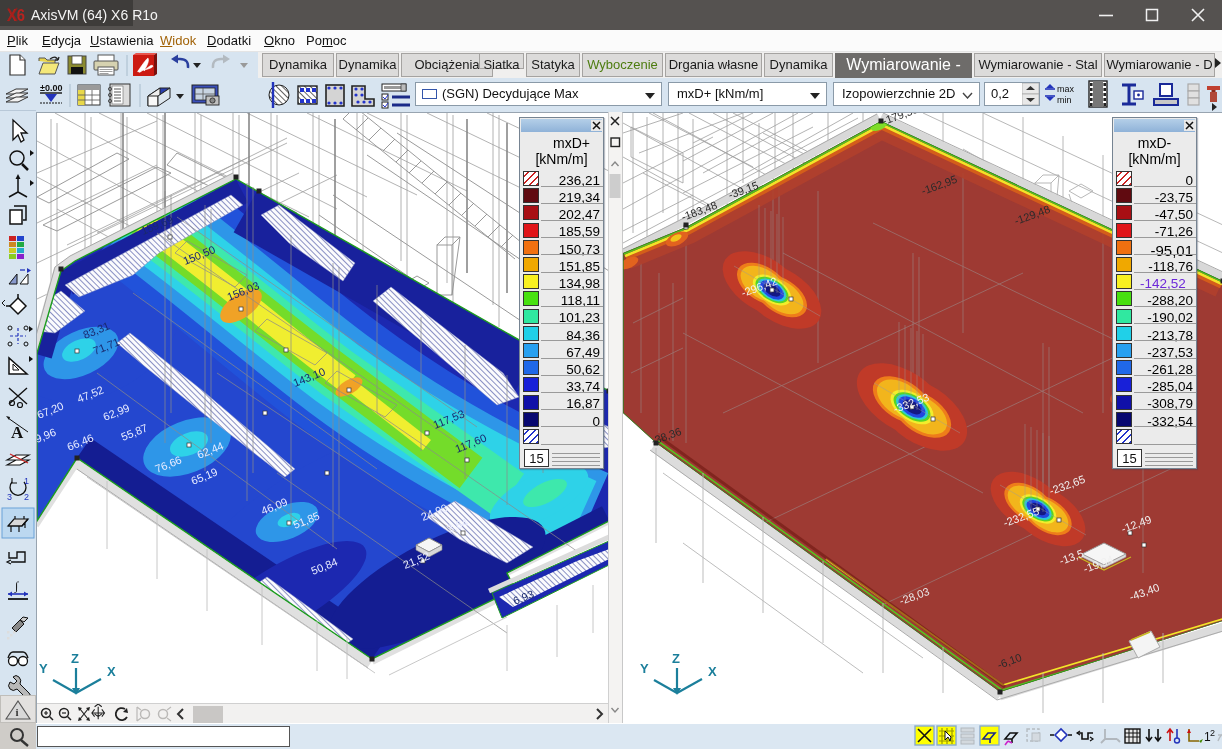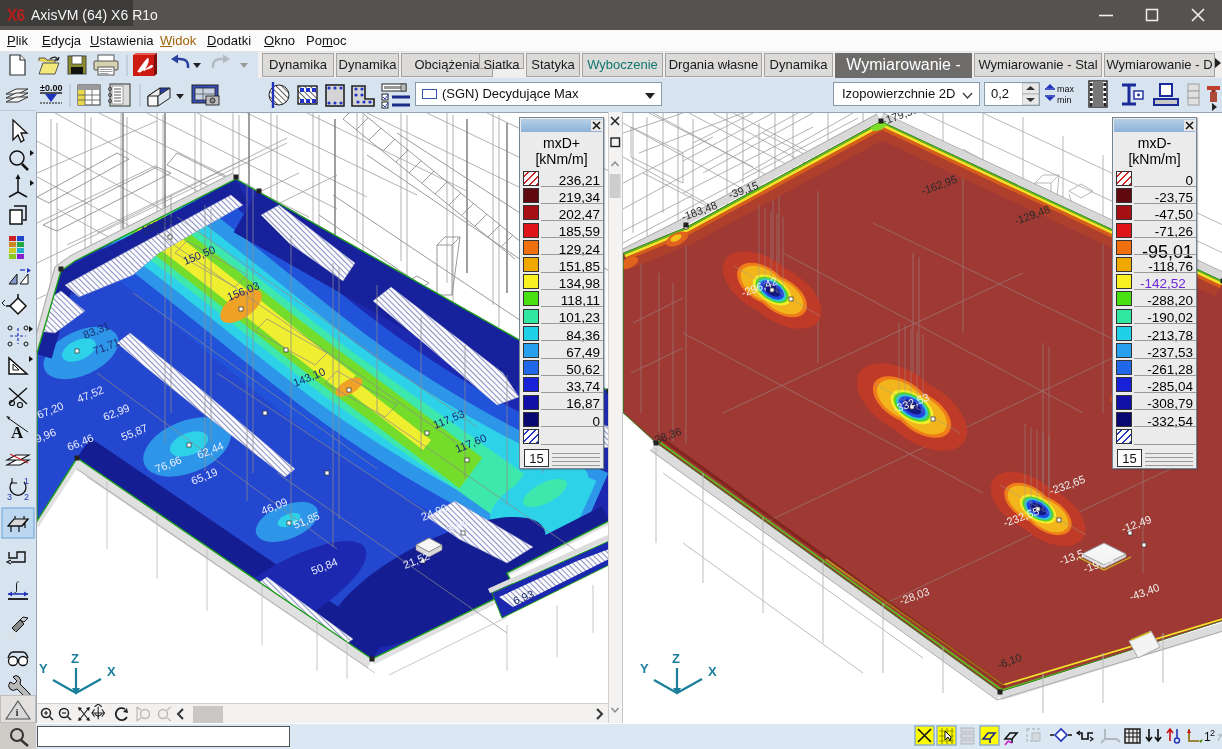--- a/index.html
+++ b/index.html
@@ -68,21 +68,21 @@
   <path d="M213 16 q-1 -9 8 -9 l4 0" fill="none" stroke="#888" stroke-width="2.4"></path>
   <path d="M223 2.5 l7 4.5 -7 4.5 z" fill="#888"></path>
  </g>
  <path d="M240 11 l8 0 -4 5 z" fill="#999"></path>
 </svg>
     <div class="abs" style="left:262px;top:53px;width:72px;height:24px;background:#dcdbda;border:1px solid #a5a3a1;color:#1a1a1a;font-size:13px;text-align:center;line-height:22px;">Dynamika</div>
     <div class="abs" style="left:336px;top:53px;width:63px;height:24px;background:#dcdbda;border:1px solid #a5a3a1;color:#1a1a1a;font-size:13px;text-align:center;line-height:22px;">Dynamika</div>
     <div class="abs" style="left:401px;top:53px;width:92px;height:24px;background:#dcdbda;border:1px solid #a5a3a1;color:#1a1a1a;font-size:13px;text-align:center;line-height:22px;">Obciążenia</div>
     <div class="abs" style="left:479px;top:53px;width:45px;height:16px;background:#dcdbda;border:1px solid #a5a3a1;color:#1a1a1a;font-size:13px;text-align:center;line-height:22px;">Siatka</div>
     <div class="abs" style="left:526px;top:53px;width:54px;height:24px;background:#dcdbda;border:1px solid #a5a3a1;color:#1a1a1a;font-size:13px;text-align:center;line-height:22px;">Statyka</div>
-    <div class="abs" style="left:582px;top:53px;width:81px;height:24px;background:#dcdbda;border:1px solid #a5a3a1;color:#0f766e;font-size:13px;text-align:center;line-height:22px;">Wyboczenie</div>
+    <div class="abs" style="left:582px;top:53px;width:81px;height:24px;background:#dcdbda;border:1px solid #a5a3a1;color:#4d7c0f;font-size:13px;text-align:center;line-height:22px;">Wyboczenie</div>
     <div class="abs" style="left:665px;top:53px;width:97px;height:24px;background:#dcdbda;border:1px solid #a5a3a1;color:#1a1a1a;font-size:13px;text-align:center;line-height:22px;">Drgania własne</div>
     <div class="abs" style="left:764px;top:53px;width:69px;height:24px;background:#dcdbda;border:1px solid #a5a3a1;color:#1a1a1a;font-size:13px;text-align:center;line-height:22px;">Dynamika</div>
     <div class="abs" style="left:835px;top:53px;width:137px;height:36px;background:#6e6c6a;color:#fff;font-size:16px;text-align:center;line-height:24px;">Wymiarowanie - Żelbet</div>
     <div class="abs" style="left:974px;top:53px;width:128px;height:24px;background:#dcdbda;border:1px solid #a5a3a1;color:#1a1a1a;font-size:13px;text-align:center;line-height:22px;">Wymiarowanie - Stal</div>
     <div class="abs" style="left:1104px;top:53px;width:111px;height:24px;background:#dcdbda;border:1px solid #a5a3a1;color:#1a1a1a;font-size:13px;text-align:center;line-height:22px;">Wymiarowanie - D</div>
     <div class="abs" style="left:1215px;top:58px;width:0;height:0;border-left:6px solid #222;border-top:5px solid transparent;border-bottom:5px solid transparent;"></div>
     <div class="abs" style="left:0;top:78px;width:1222px;height:34px;background:#d7e4f0;"></div>
     <svg class="abs" style="left:0;top:80px;" width="258" height="30" viewBox="0 0 258 30">
  <g stroke="#333" stroke-width="1" fill="#f2f2f2">
   <path d="M6 14 l10 -5 h12 l-10 5 z"></path>
@@ -167,20 +167,23 @@
  <rect x="126" y="6" width="17" height="3" fill="#999"></rect>
  <rect x="143" y="4" width="5" height="7" fill="#bbb" stroke="#222" stroke-width="0.6"></rect>
  <rect x="124" y="14" width="6" height="6" fill="#fff" stroke="#222" stroke-width="1"></rect>
  <path d="M125 17 l2 2 3 -4" stroke="#2233cc" stroke-width="1" fill="none"></path>
  <line x1="134" y1="17" x2="152" y2="17" stroke="#1a2a88" stroke-width="3"></line>
  <rect x="124" y="22" width="6" height="6" fill="#fff" stroke="#222" stroke-width="1"></rect>
  <path d="M125 25 l2 2 3 -4" stroke="#2233cc" stroke-width="1" fill="none"></path>
  <line x1="134" y1="25" x2="152" y2="25" stroke="#1a2a88" stroke-width="3"></line>
 </svg>
     <div class="abs" style="left:415px;top:82px;width:247px;height:24px;background:#fff;border:1px solid #8a9aa8;font-size:13px;color:#111;line-height:22px;padding-left:6px;"><span style="display:inline-block;width:15px;height:10px;border:1.5px solid #3355aa;background:#fff;margin-right:5px;vertical-align:-1px;"></span>(SGN) Decydujące Max<svg class="abs" style="right:6px;top:10px;" width="10" height="6">
+        <path d="M0 0 h10 l-5 6 z" fill="#222"></path>
+      </svg></div>
+    <div class="abs" style="left:668px;top:82px;width:159px;height:24px;background:#fff;border:1px solid #8a9aa8;font-size:13px;color:#111;line-height:22px;padding-left:8px;">mxD+ [kNm/m]<svg class="abs" style="right:6px;top:10px;" width="10" height="6">
         <path d="M0 0 h10 l-5 6 z" fill="#222"></path>
       </svg></div>
     <div class="abs" style="left:833px;top:82px;width:147px;height:24px;background:#fff;border:1px solid #8a9aa8;font-size:13px;color:#111;line-height:22px;padding-left:8px;">Izopowierzchnie 2D<svg class="abs" style="right:6px;top:9px;" width="11" height="7">
         <path d="M1 1 L5.5 6 L10 1" fill="none" stroke="#444" stroke-width="1.4"></path>
       </svg></div>
     <div class="abs" style="left:984px;top:82px;width:56px;height:24px;background:#fff;border:1px solid #8a9aa8;font-size:13px;color:#111;line-height:22px;padding-left:6px;">0,2</div>
 <svg class="abs" style="left:1022px;top:83px;" width="17" height="22" viewBox="0 0 17 22">
  <rect x="0" y="0" width="17" height="11" fill="#e8e8e8" stroke="#aaa" stroke-width="0.8"></rect>
  <rect x="0" y="11" width="17" height="11" fill="#e8e8e8" stroke="#aaa" stroke-width="0.8"></rect>
  <path d="M4 7 l4.5 -4 4.5 4 z" fill="#333"></path>
@@ -637,21 +640,21 @@
  <path d="M560 5 l5 5 -5 5" stroke="#333" stroke-width="2" fill="none"></path>
 </svg></div>
     </div>
     <div class="abs" style="left:519px;top:117px;width:85px;height:352px;background:#ebebeb;border:1px solid #768492;box-shadow:1px 1px 1px rgba(60,70,90,.35);">
       <div class="abs" style="left:1px;top:1px;width:81px;height:13px;background:linear-gradient(#b4cfe8,#8fb2d8);">
         <svg style="position:absolute;right:0px;top:1px;" width="11" height="11">
           <rect x="0" y="0" width="11" height="11" fill="#e8e8e8"></rect>
           <path d="M2 2 L9 9 M9 2 L2 9" stroke="#111" stroke-width="1.5"></path>
         </svg>
       </div>
-      <div class="abs" style="left:0;top:17px;width:83px;text-align:center;font-size:14px;color:#000;">mxD+</div>
+      <div class="abs" style="left:10px;top:17px;width:83px;text-align:center;font-size:14px;color:#000;">mxD+</div>
       <div class="abs" style="left:0;top:33px;width:83px;text-align:center;font-size:14px;color:#000;">[kNm/m]</div>
       <div class="abs" style="left:3px;top:53.0px;width:16px;height:15.0px;background:repeating-linear-gradient(-45deg,#cc2222 0,#cc2222 1.5px,#fff 1.5px,#fff 5px);border:1px solid #333;"></div>
       <div class="abs" style="left:3px;top:70.2px;width:16px;height:15.0px;background:#600a10;border:1px solid #333;"></div>
       <div class="abs" style="left:3px;top:87.4px;width:16px;height:15.0px;background:#a80f14;border:1px solid #333;"></div>
       <div class="abs" style="left:3px;top:104.6px;width:16px;height:15.0px;background:#e01418;border:1px solid #333;"></div>
       <div class="abs" style="left:3px;top:121.8px;width:16px;height:15.0px;background:#f07010;border:1px solid #333;"></div>
       <div class="abs" style="left:3px;top:139.0px;width:16px;height:15.0px;background:#f0a800;border:1px solid #333;"></div>
       <div class="abs" style="left:3px;top:156.2px;width:16px;height:15.0px;background:#f8f020;border:1px solid #333;"></div>
       <div class="abs" style="left:3px;top:173.4px;width:16px;height:15.0px;background:#48e010;border:1px solid #333;"></div>
       <div class="abs" style="left:3px;top:190.6px;width:16px;height:15.0px;background:#30e8a0;border:1px solid #333;"></div>
@@ -663,21 +666,21 @@
       <div class="abs" style="left:3px;top:293.8px;width:16px;height:15.0px;background:#080870;border:1px solid #333;"></div>
       <div class="abs" style="left:3px;top:311.0px;width:16px;height:15.0px;background:repeating-linear-gradient(-45deg,#2233cc 0,#2233cc 1.5px,#fff 1.5px,#fff 5px);border:1px solid #333;"></div>
       <div class="abs" style="left:20px;top:54.7px;width:60px;text-align:right;font-size:13.5px;color:#000;">236,21</div>
       <div class="abs" style="left:21px;top:67.6px;width:62px;height:1px;background:#9a9a9a;"></div>
       <div class="abs" style="left:20px;top:71.9px;width:60px;text-align:right;font-size:13.5px;color:#000;">219,34</div>
       <div class="abs" style="left:21px;top:84.8px;width:62px;height:1px;background:#9a9a9a;"></div>
       <div class="abs" style="left:20px;top:89.1px;width:60px;text-align:right;font-size:13.5px;color:#000;">202,47</div>
       <div class="abs" style="left:21px;top:102.0px;width:62px;height:1px;background:#9a9a9a;"></div>
       <div class="abs" style="left:20px;top:106.3px;width:60px;text-align:right;font-size:13.5px;color:#000;">185,59</div>
       <div class="abs" style="left:21px;top:119.2px;width:62px;height:1px;background:#9a9a9a;"></div>
-      <div class="abs" style="left:20px;top:123.5px;width:60px;text-align:right;font-size:13.5px;color:#000;">129,24</div>
+      <div class="abs" style="left:20px;top:123.5px;width:60px;text-align:right;font-size:13.5px;color:#000;">150,73</div>
       <div class="abs" style="left:21px;top:136.4px;width:62px;height:1px;background:#9a9a9a;"></div>
       <div class="abs" style="left:20px;top:140.7px;width:60px;text-align:right;font-size:13.5px;color:#000;">151,85</div>
       <div class="abs" style="left:21px;top:153.6px;width:62px;height:1px;background:#9a9a9a;"></div>
       <div class="abs" style="left:20px;top:157.9px;width:60px;text-align:right;font-size:13.5px;color:#000;">134,98</div>
       <div class="abs" style="left:21px;top:170.8px;width:62px;height:1px;background:#9a9a9a;"></div>
       <div class="abs" style="left:20px;top:175.1px;width:60px;text-align:right;font-size:13.5px;color:#000;">118,11</div>
       <div class="abs" style="left:21px;top:188.0px;width:62px;height:1px;background:#9a9a9a;"></div>
       <div class="abs" style="left:20px;top:192.3px;width:60px;text-align:right;font-size:13.5px;color:#000;">101,23</div>
       <div class="abs" style="left:21px;top:205.2px;width:62px;height:1px;background:#9a9a9a;"></div>
       <div class="abs" style="left:20px;top:209.5px;width:60px;text-align:right;font-size:13.5px;color:#000;">84,36</div>
@@ -956,21 +959,21 @@
       <div class="abs" style="left:3px;top:293.8px;width:16px;height:15.0px;background:#080870;border:1px solid #333;"></div>
       <div class="abs" style="left:3px;top:311.0px;width:16px;height:15.0px;background:repeating-linear-gradient(-45deg,#2233cc 0,#2233cc 1.5px,#fff 1.5px,#fff 5px);border:1px solid #333;"></div>
       <div class="abs" style="left:20px;top:54.7px;width:60px;text-align:right;font-size:13.5px;color:#000;">0</div>
       <div class="abs" style="left:21px;top:67.6px;width:62px;height:1px;background:#9a9a9a;"></div>
       <div class="abs" style="left:20px;top:71.9px;width:60px;text-align:right;font-size:13.5px;color:#000;">-23,75</div>
       <div class="abs" style="left:21px;top:84.8px;width:62px;height:1px;background:#9a9a9a;"></div>
       <div class="abs" style="left:20px;top:89.1px;width:60px;text-align:right;font-size:13.5px;color:#000;">-47,50</div>
       <div class="abs" style="left:21px;top:102.0px;width:62px;height:1px;background:#9a9a9a;"></div>
       <div class="abs" style="left:20px;top:106.3px;width:60px;text-align:right;font-size:13.5px;color:#000;">-71,26</div>
       <div class="abs" style="left:21px;top:119.2px;width:62px;height:1px;background:#9a9a9a;"></div>
-      <div class="abs" style="left:20px;top:123.5px;width:60px;text-align:right;font-size:18px;color:#000;">-95,01</div>
+      <div class="abs" style="left:20px;top:123.5px;width:60px;text-align:right;font-size:15px;color:#000;">-95,01</div>
       <div class="abs" style="left:21px;top:136.4px;width:62px;height:1px;background:#9a9a9a;"></div>
       <div class="abs" style="left:20px;top:140.7px;width:60px;text-align:right;font-size:13.5px;color:#000;">-118,76</div>
       <div class="abs" style="left:21px;top:153.6px;width:62px;height:1px;background:#9a9a9a;"></div>
       <div class="abs" style="left:20px;top:157.9px;width:60px;text-align:center;font-size:13.5px;color:#6d28d9;">-142,52</div>
       <div class="abs" style="left:21px;top:170.8px;width:62px;height:1px;background:#9a9a9a;"></div>
       <div class="abs" style="left:20px;top:175.1px;width:60px;text-align:right;font-size:13.5px;color:#000;">-288,20</div>
       <div class="abs" style="left:21px;top:188.0px;width:62px;height:1px;background:#9a9a9a;"></div>
       <div class="abs" style="left:20px;top:192.3px;width:60px;text-align:right;font-size:13.5px;color:#000;">-190,02</div>
       <div class="abs" style="left:21px;top:205.2px;width:62px;height:1px;background:#9a9a9a;"></div>
       <div class="abs" style="left:20px;top:209.5px;width:60px;text-align:right;font-size:13.5px;color:#000;">-213,78</div>

